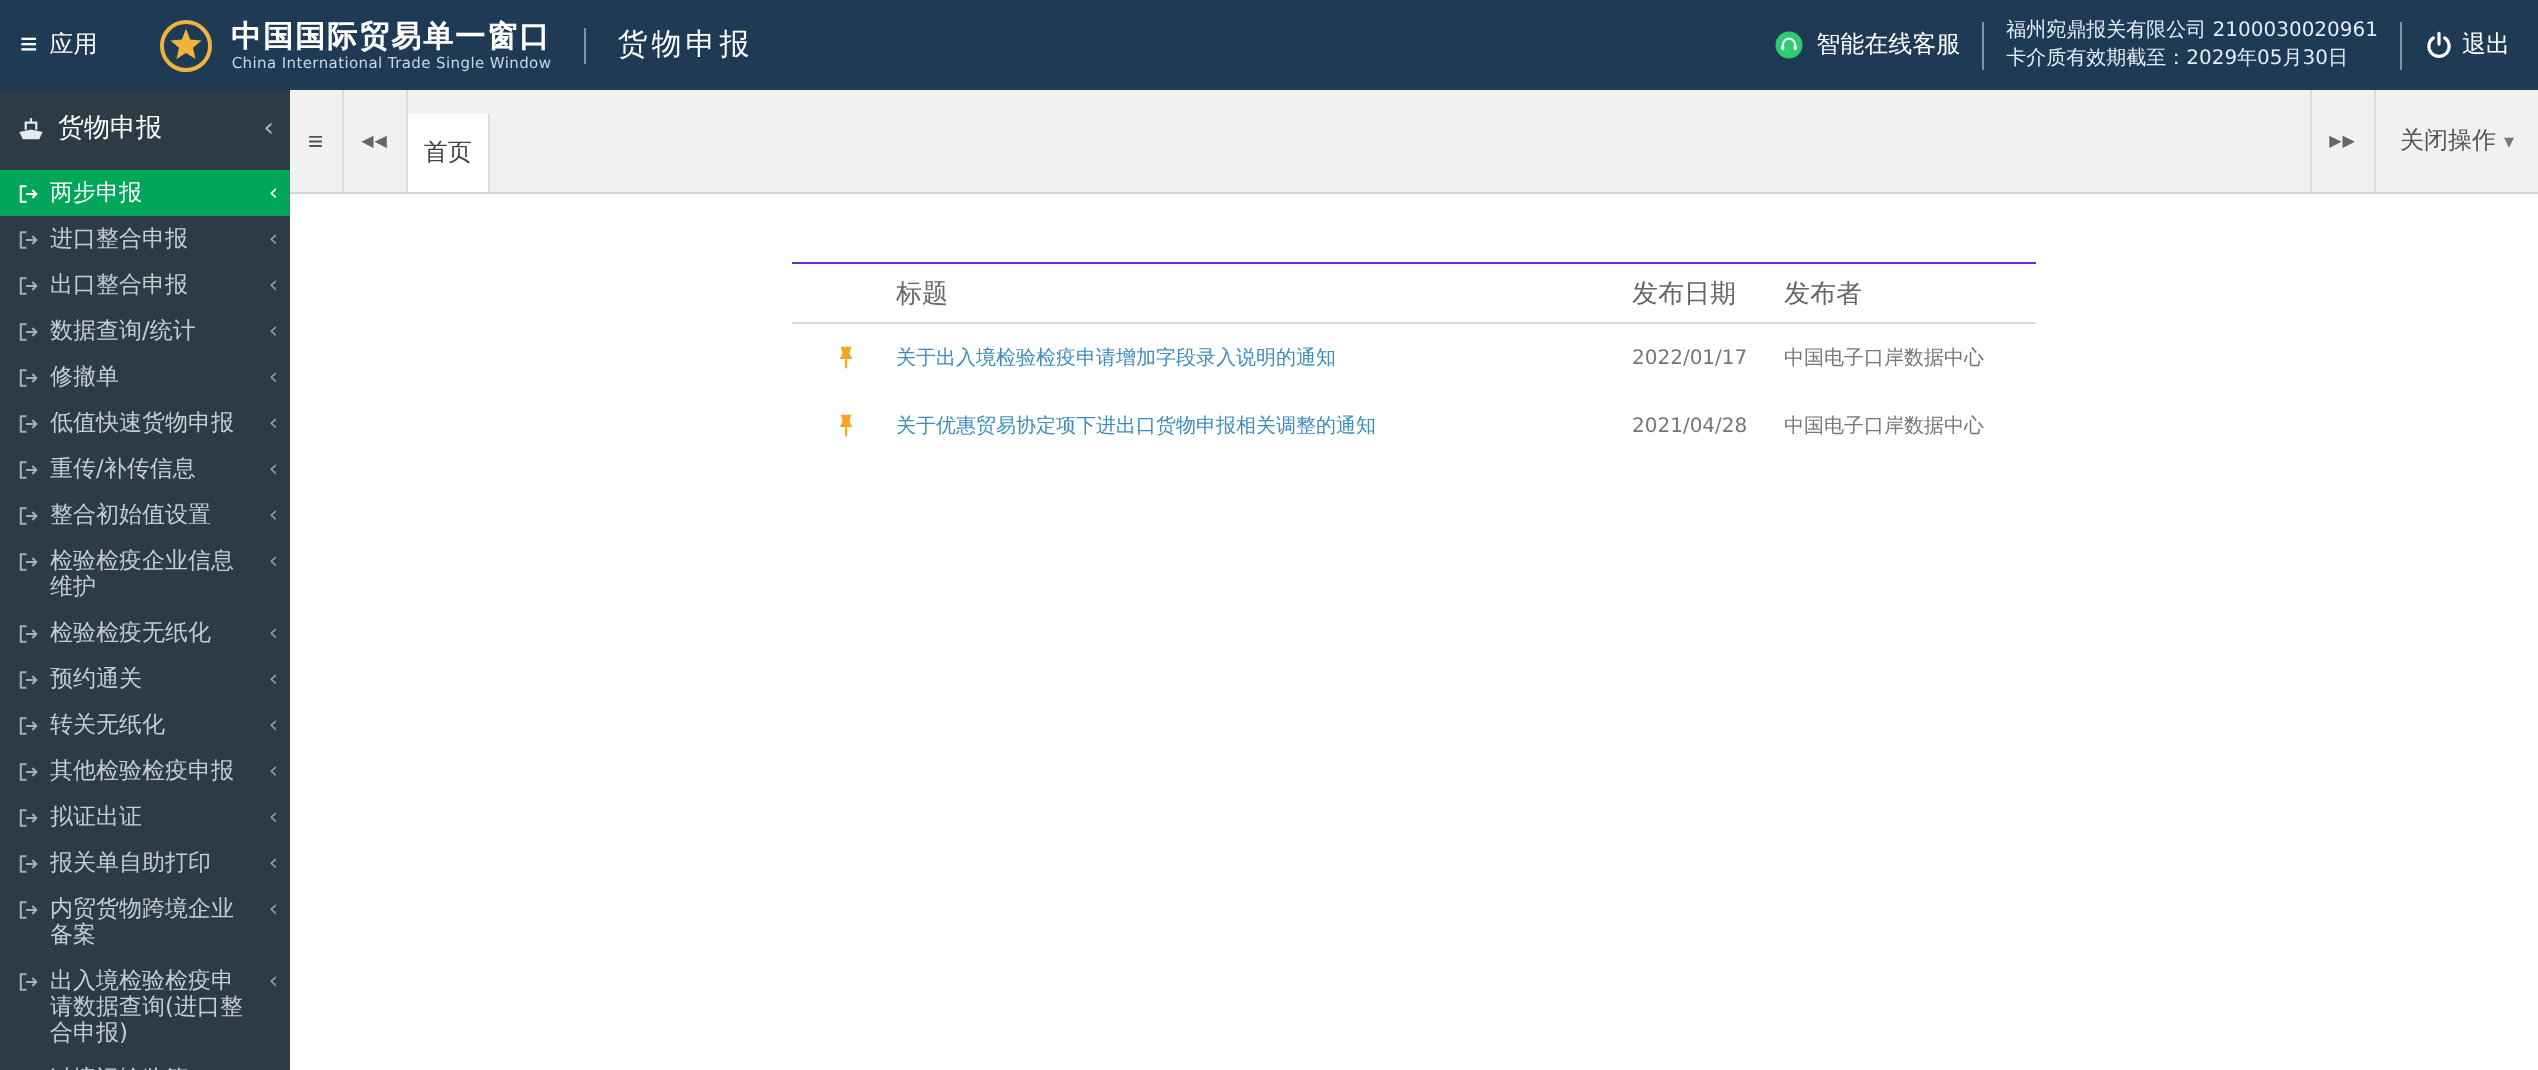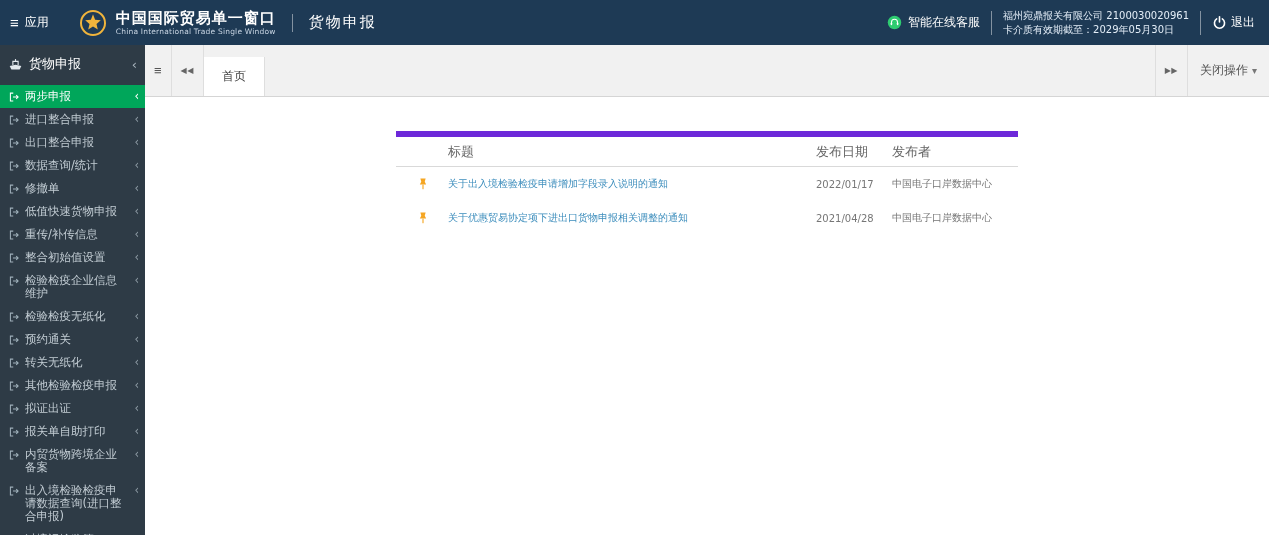--- a/index.html
+++ b/index.html
@@ -10,21 +10,21 @@
   }
   .app { width:1269px; height:535px; display:flex; flex-direction:column; }
 
   
   .topbar { flex:0 0 45px; background:#1e3a55; color:#fff; display:flex;
             align-items:center; justify-content:space-between; padding:0 14px 0 10px; }
   .hleft { display:flex; align-items:center; }
   .appsbtn { background:none; border:none; color:#fff; font-size:12px;
              display:flex; align-items:center; gap:6px; cursor:pointer; }
   .ham { font-size:15px; line-height:1; }
-  .brand { display:flex; align-items:center; gap:9px; margin-left:30px; }
+  .brand { display:flex; align-items:center; gap:9px; margin-left:30px;text-align:center; }
   .emblem { width:28px; height:28px; }
   .btitle { font-size:15px; font-weight:bold; letter-spacing:1px; line-height:17px; }
   .bsub { font-size:7.5px; color:#c9d6e4; letter-spacing:.2px; }
   .vdiv { width:1px; height:18px; background:rgba(255,255,255,.45); margin:0 16px; }
   .modtitle { font-size:15px; letter-spacing:2px; }
   .hright { display:flex; align-items:center; gap:11px; }
   .svc { background:none; border:none; color:#fff; font-size:12px;
          display:flex; align-items:center; gap:6px; cursor:pointer; }
   .svcicon { width:15px; height:15px; }
   .vdiv2 { width:1px; height:24px; background:rgba(255,255,255,.45); }
@@ -54,34 +54,34 @@
   .sb-item.active .ic, .sb-item.active .chev { color:#fff; }
 
   
   .main { flex:1; min-width:0; display:flex; flex-direction:column; background:#fff; }
   .tabbar { flex:0 0 31px; background:#f1f1f1; border-bottom:1px solid #d5d5d5;
             display:flex; align-items:stretch; }
   .tbtool { background:none; border:none; border-right:1px solid #dedede;
             padding:0 9px; color:#555; cursor:pointer; display:flex; align-items:center; }
   .tbtool .ham { font-size:13px; }
   .dbl { font-size:8px; letter-spacing:0.5px; color:#666; }
-  .tab { background:#fff; border-right:1px solid #dedede; padding:0 18px;
+  .tab { background:#fff; border-right:1px solid #dedede; padding:0 8px;
          display:flex; align-items:center; font-size:12px; color:#444; cursor:pointer;margin-top:12px; }
   .tbright { margin-left:auto; display:flex; align-items:stretch; }
   .tbright .tbtool { border-left:1px solid #dedede; border-right:none; }
   .closeops { background:none; border:none; border-left:1px solid #dedede;
               padding:17px 12px; font-size:12px; color:#555; display:flex;
               align-items:center; gap:4px; cursor:pointer; }
   .caret { font-size:10px; color:#777; }
 
   .content { flex:1; overflow:auto; padding-top:34px; }
   .ptitle { text-align:center; font-size:15px; font-weight:bold; color:#333;
             margin-bottom:44px; letter-spacing:1px; }
 
-  .ntable { width:622px; margin:0 auto; border-top:6px solid #6d28d9; }
+  .ntable { width:622px; margin:0 auto; border-top:1px solid #6d28d9; }
   .nrow { display:grid; grid-template-columns:52px 1fr 76px 126px; align-items:center; }
   .nrow.head { height:30px; border-bottom:1px solid #d9d9d9; color:#666; font-size:13px; }
   .nrow.item { height:34px; font-size:10px; }
   .pincell { display:flex; padding-left:20px; }
   .pin { width:14px; height:14px; color:#f5a623; }
   .nlink { color:#3c8dbc; text-decoration:none; cursor:pointer; white-space:nowrap; }
   .ndate, .npub { color:#767676; white-space:nowrap; }
 </style>
 </head>
 <body>

